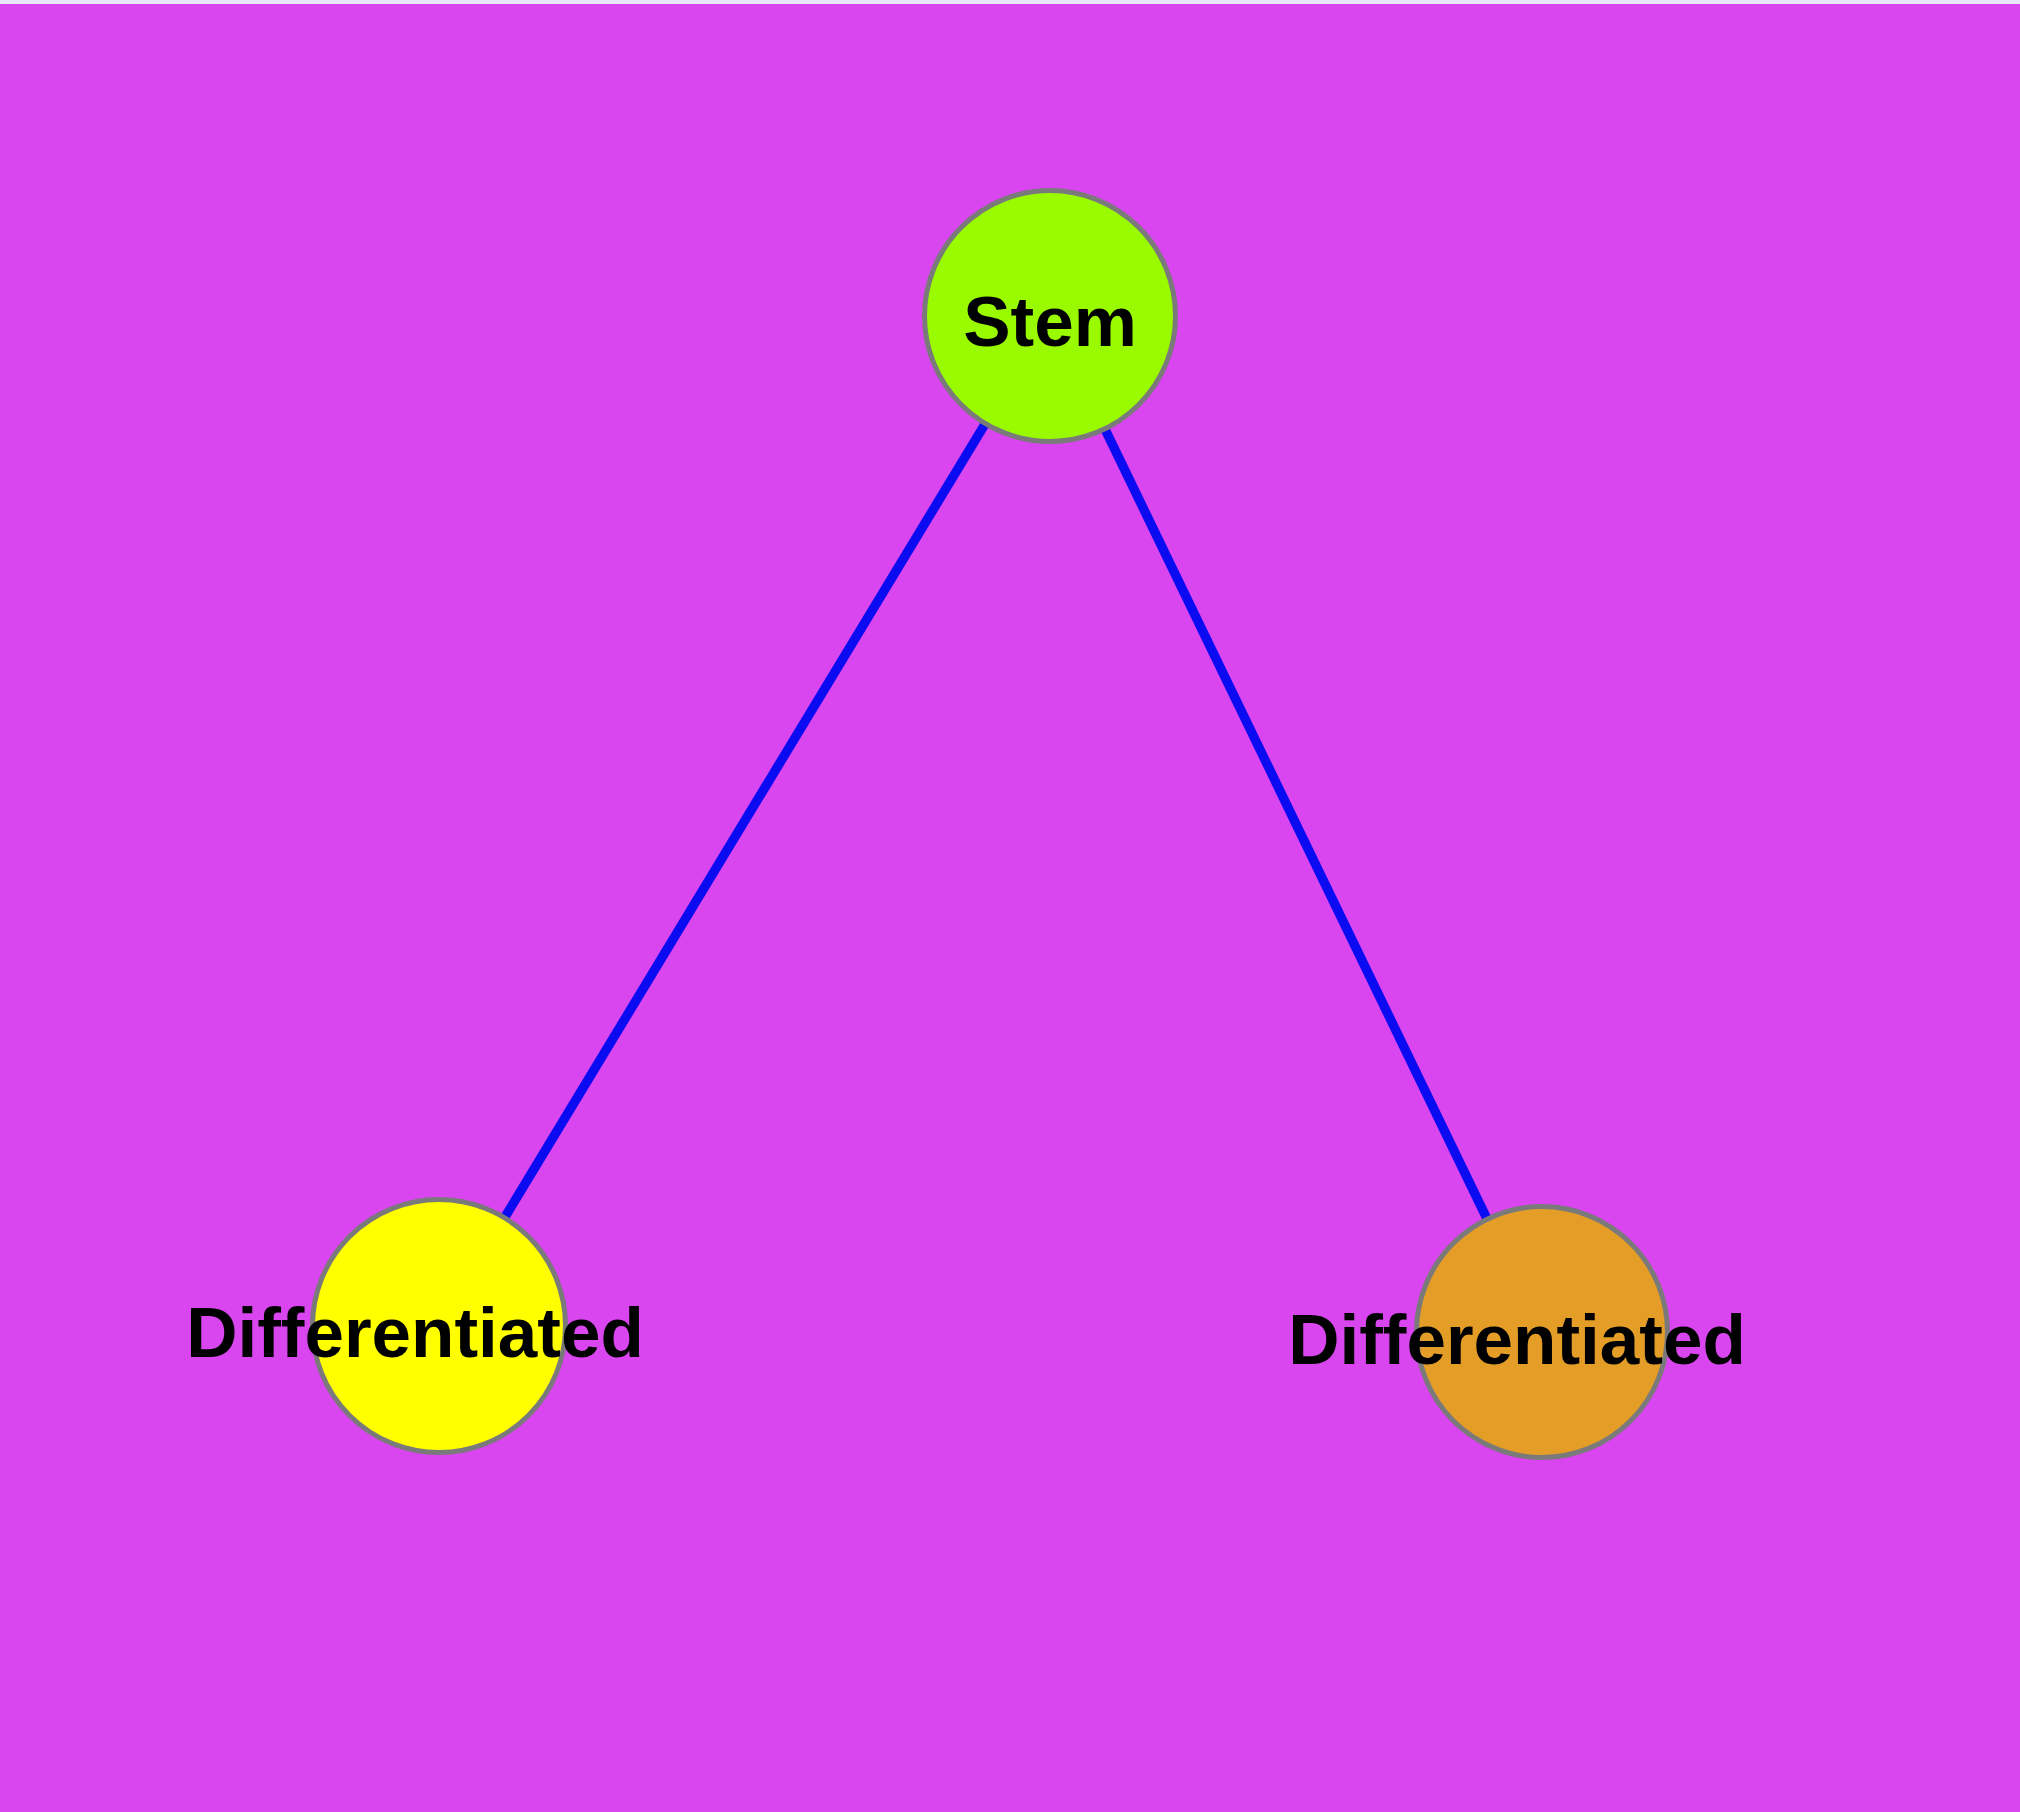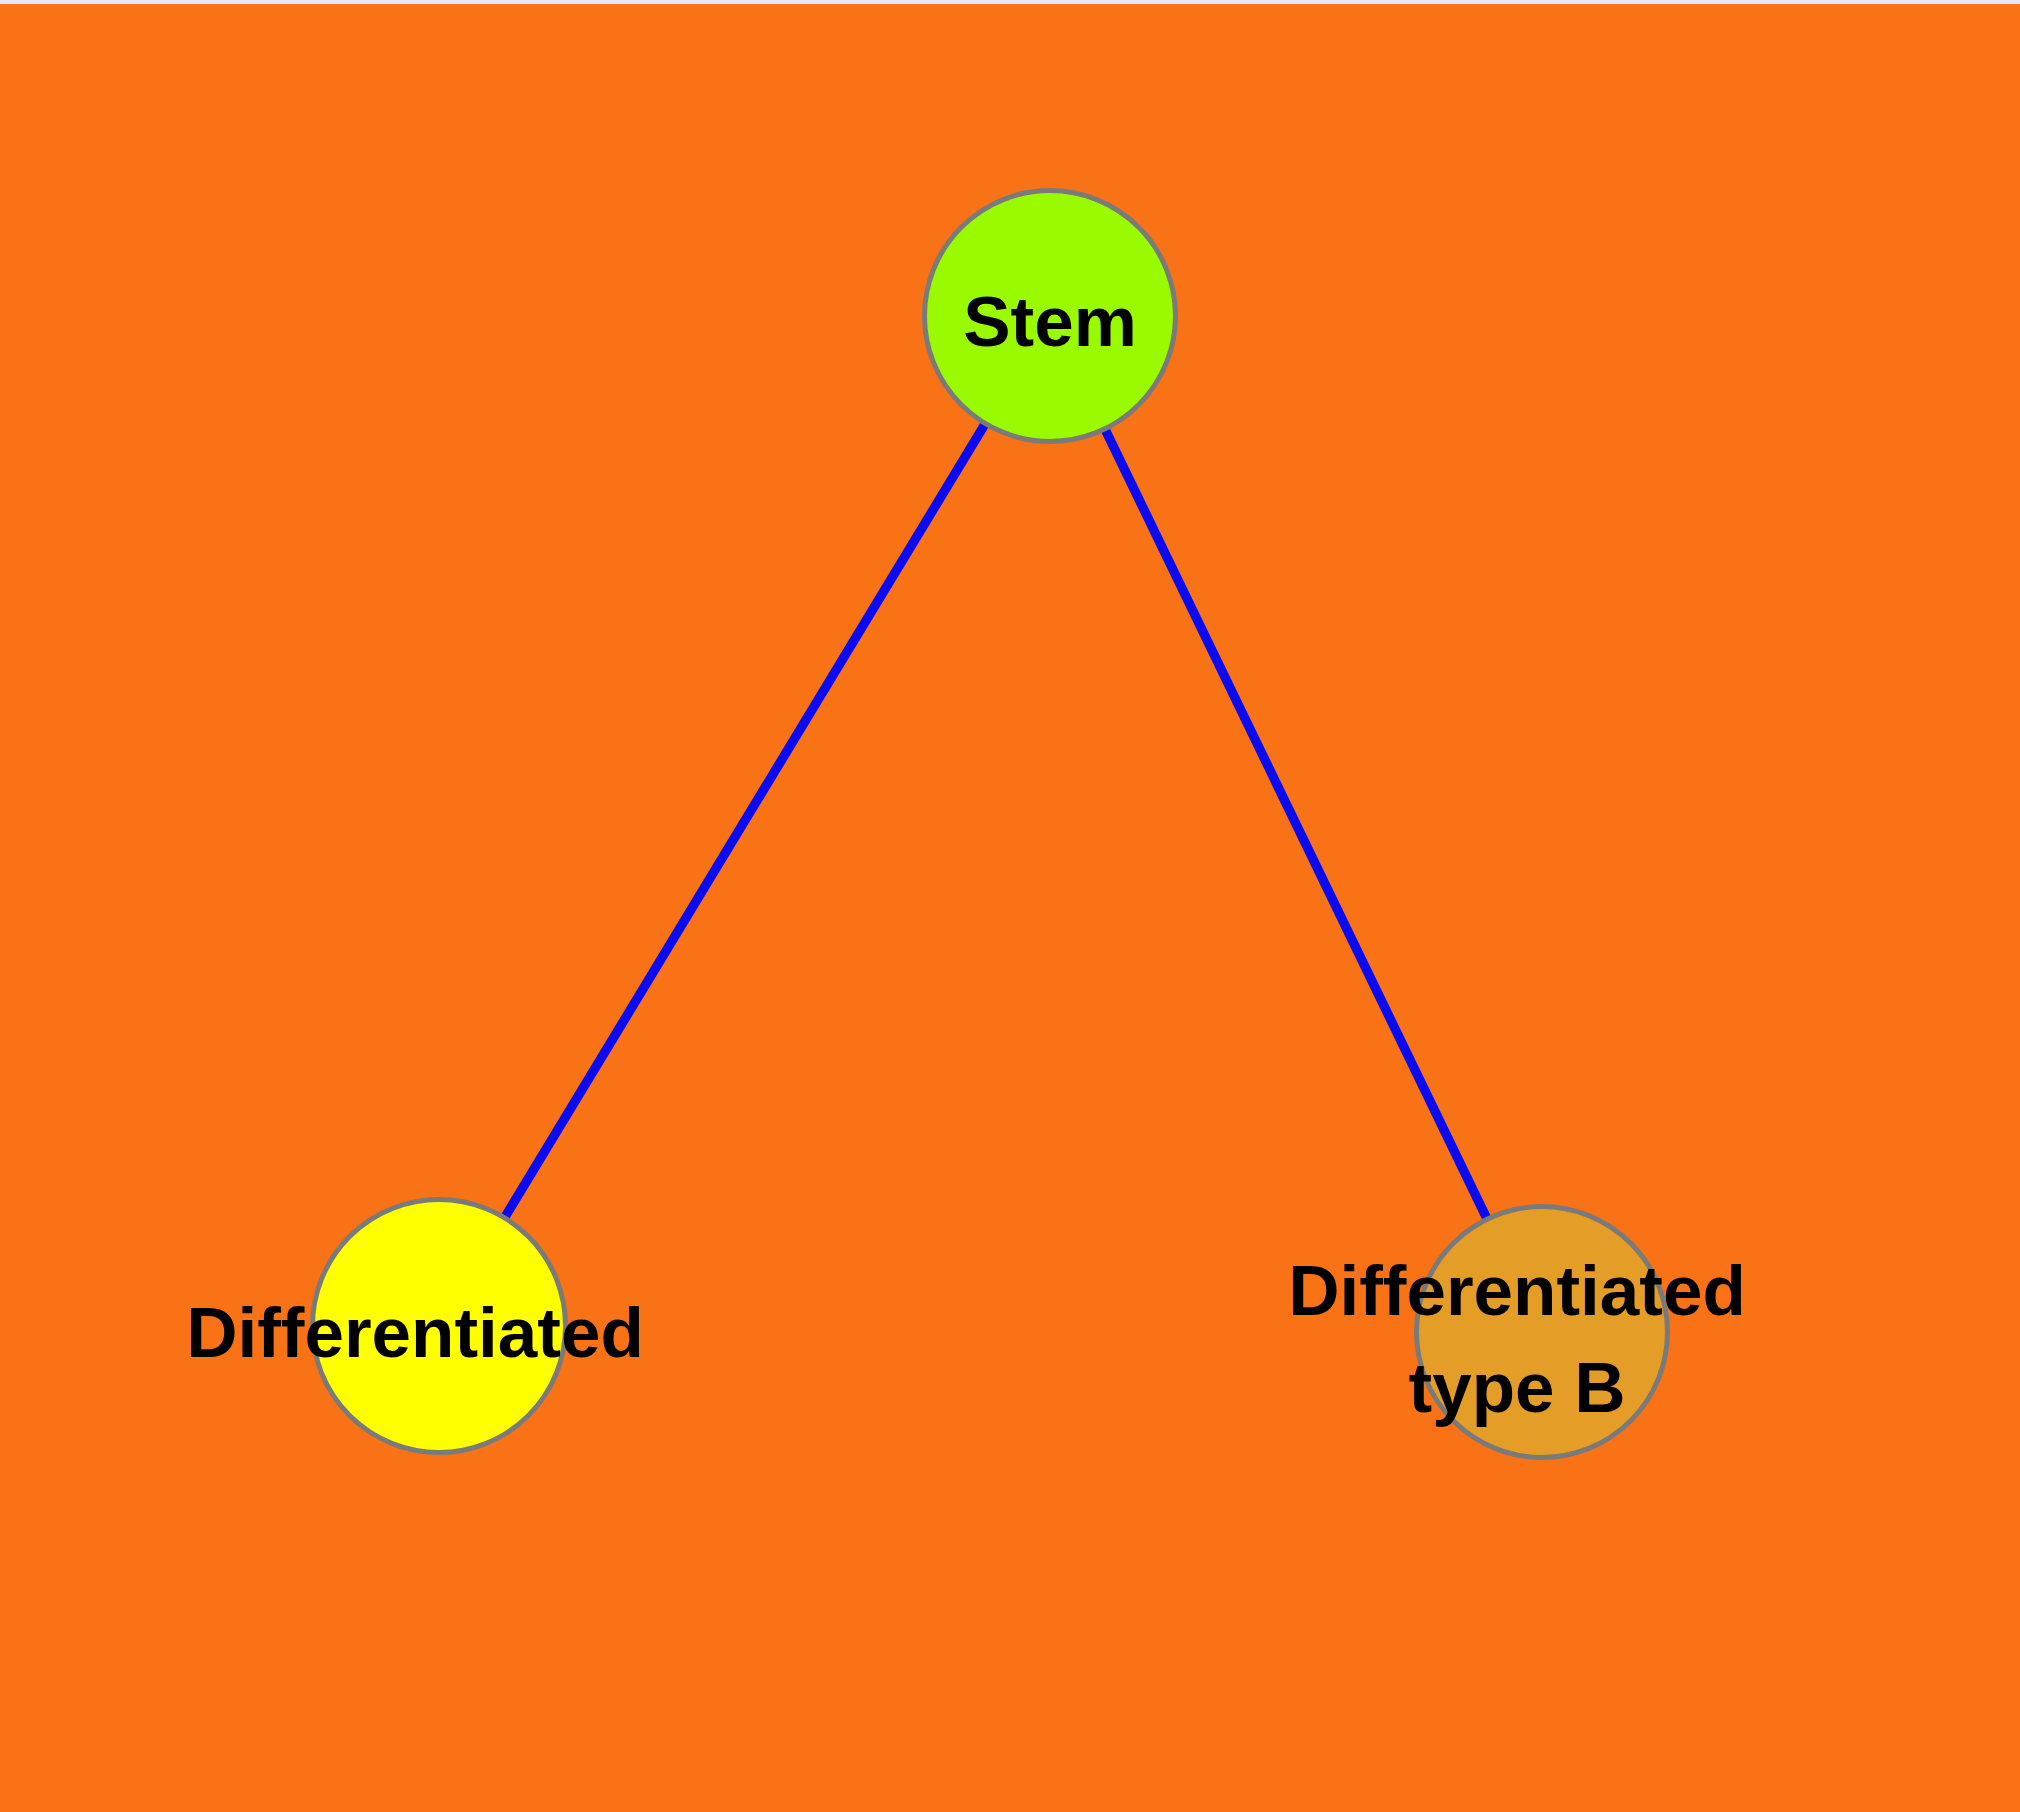--- a/index.html
+++ b/index.html
@@ -40,36 +40,35 @@
     font-weight: bold;
     font-size: 71px;
     line-height: 97px;
     color: #000000;
     white-space: nowrap;
   }
 </style>
 </head>
 <body>
 
-<div class="canvas" style="background: #f97316;">
+<div class="canvas" style="background: #d946ef;">
   <div class="top-strip" style="background: rgb(231, 231, 249);"></div>
 
   <svg class="edge-layer" xmlns="http://www.w3.org/2000/svg" viewBox="0 0 2384 2138" width="2021" height="1812">
     <line stroke-linecap="butt" x1="1239" y1="373" x2="518" y2="1564" stroke="#0B0BF1" stroke-width="11"></line>
     <line stroke-linecap="butt" x1="1239" y1="373" x2="1819" y2="1572" stroke="#0B0BF1" stroke-width="11"></line>
   </svg>
 
   <div class="node" style="left: 922px; top: 188px; width: 256px; height: 256px; background: rgb(154, 251, 0); border-color: rgb(122, 122, 122);"></div>
   <div class="node" style="left: 310px; top: 1197px; width: 258px; height: 258px; background: rgb(255, 255, 0); border-color: rgb(122, 122, 122);"></div>
   <div class="node" style="left: 1414px; top: 1204px; width: 256px; height: 256px; background: rgb(228, 157, 39); border-color: rgb(122, 122, 122);"></div>
 
   <div class="node-label" style="left: 1050px; top: 321px; color: rgb(0, 0, 0);">
       <div>Stem</div>
     </div>
   <div class="node-label" style="left: 415px; top: 1332px; color: rgb(0, 0, 0);">
       <div>Differentiated</div>
     </div>
   <div class="node-label" style="left: 1517px; top: 1339px; color: rgb(0, 0, 0);">
       <div>Differentiated</div>
-      <div>type B</div>
     </div>
 </div>
 
 
 </body></html>

